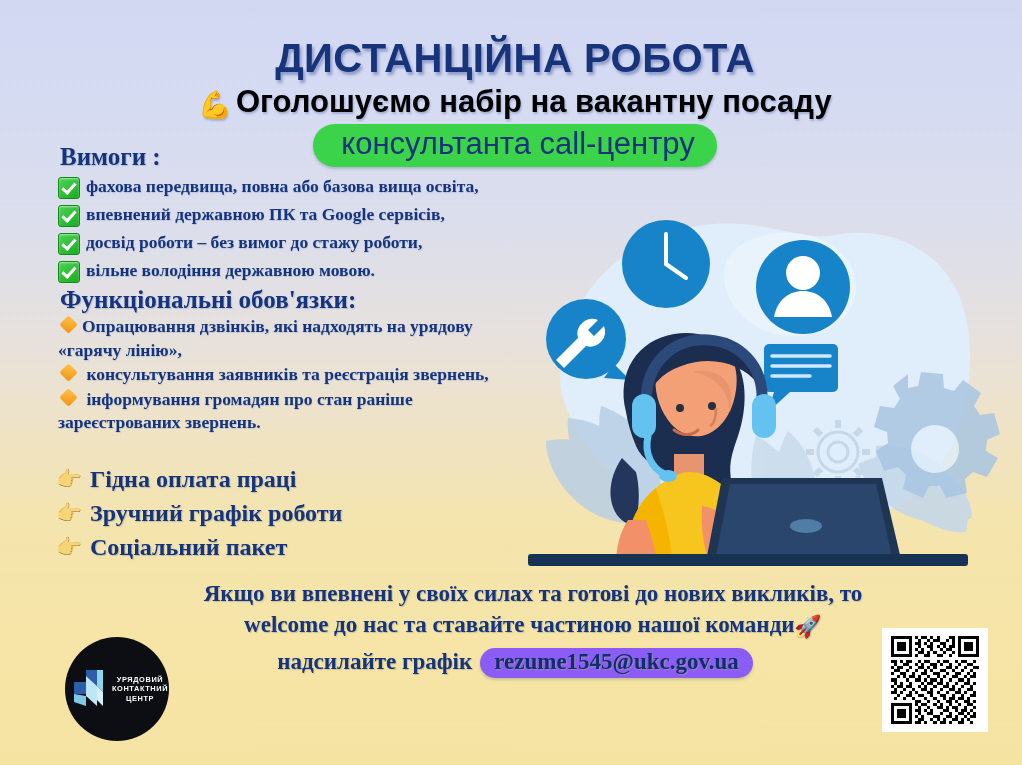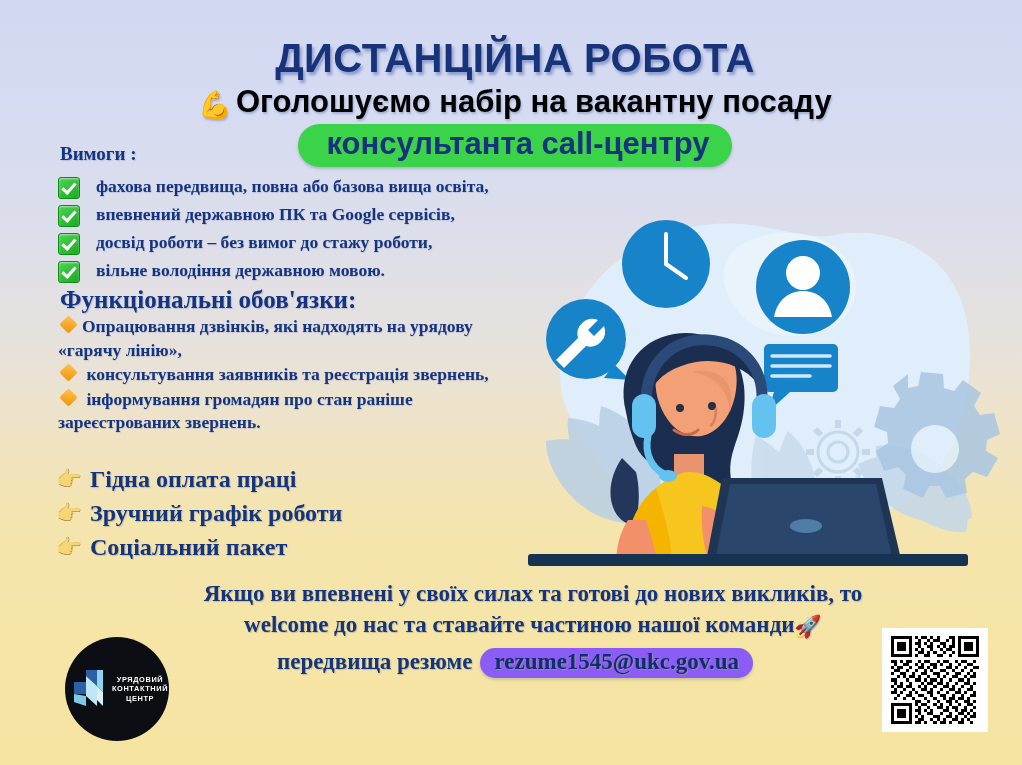--- a/index.html
+++ b/index.html
@@ -38,36 +38,36 @@
     text-shadow:1px 2px 2px rgba(130,145,195,.6);
     white-space:nowrap;
   }
   .bicep{font-size:27px;vertical-align:-2px;margin-right:4px;}
   .title-hl-wrap{position:absolute;left:0;right:0;top:124px;text-align:center;}
   .title-hl{
     display:inline-block;
     background:#3ad34a;border-radius:22px;
     padding:2px 22px 5px 28px;
     font-family:"Liberation Sans", sans-serif;
-    font-weight:bold;font-size:31px;color:#17337a;
+    font-weight:normal;font-size:31px;color:#17337a;
     box-shadow:0 2px 3px rgba(90,110,140,.35);
   }
 
   
   .sec-head{
     position:absolute;
     font-family:"Liberation Serif", serif;
     font-weight:bold;color:#15347e;
     text-shadow:1px 1px 1px rgba(150,160,200,.55);
   }
-  #req-head{left:52px;top:143px;font-size:19px;}
+  #req-head{left:52px;top:143px;font-size:25px;}
   #duty-head{left:52px;top:286px;font-size:25px;}
 
   .req-list{position:absolute;left:50px;top:175px;width:470px;}
-  .req-item{display:flex;align-items:flex-start;margin-bottom:3px;height:25px;gap:10px;}
+  .req-item{display:flex;align-items:flex-start;margin-bottom:3px;height:25px;}
   .chk{
     width:20px;height:20px;flex:0 0 20px;margin-top:2px;margin-right:6px;
     background:linear-gradient(145deg,#4fd455,#17ab1f);
     border-radius:3px;border:1px solid #0e8a17;
     box-shadow:inset 0 1px 2px rgba(255,255,255,.55);
     position:relative;
   }
   .chk:after{
     content:"";position:absolute;left:6px;top:2px;
     width:5px;height:11px;border:solid #fff;border-width:0 3px 3px 0;
@@ -326,21 +326,21 @@
   </div>
 
   <div class="cta">
     <div>Якщо ви впевнені у своїх силах та готові до нових викликів, то</div>
     <div>
       <span>welcome до нас та ставайте частиною нашої команди</span><span class="rocket">🚀</span>
     </div>
   </div>
 
   <div class="mail-line">
-    <span>передвища резюме</span><span class="mail-hl">rezume1545@ukc.gov.ua</span>
+    <span>надсилайте графік</span><span class="mail-hl">rezume1545@ukc.gov.ua</span>
   </div>
 
   <div class="logo">
     <svg class="logo-mark" viewBox="0 0 46 40">
       <path d="M20 2h11v16L20 8z" fill="#2b5fa8"></path>
       <path d="M31 2h6v22l-6-6z" fill="#8fd4ef"></path>
       <path d="M20 8l11 10v20L20 28z" fill="#bfe6f7"></path>
       <path d="M31 18l6 6v14l-6-6z" fill="#d8f0fb"></path>
       <path d="M8 14h12v12L8 26z" fill="#2b5fa8"></path>
       <path d="M8 26l12 2v10L8 34z" fill="#7fc9e8"></path>

